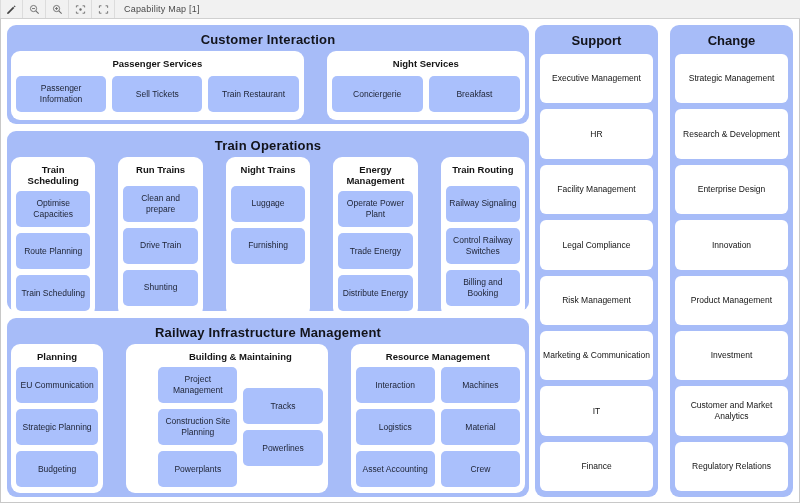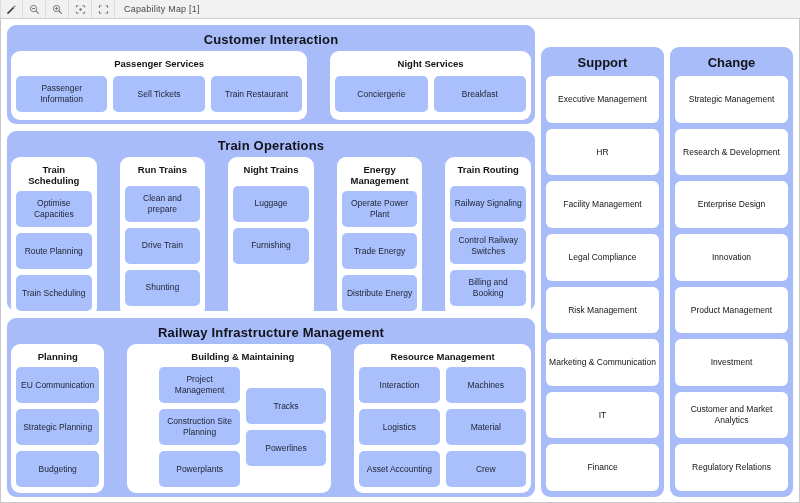--- a/index.html
+++ b/index.html
@@ -348,21 +348,21 @@
               <div class="panel-col">
                 <div class="leaf">Machines</div>
                 <div class="leaf">Material</div>
                 <div class="leaf">Crew</div>
               </div>
             </div>
           </div>
         </div>
       </div>
     </div>
-  <div id="side-wrap" style="display:flex;gap:6px;margin-top:22px;">
+  <div id="side-wrap" style="display:flex;gap:12px;">
       <div class="side-col">
         <div class="side-title">Support</div>
         <div class="side-items">
           <div class="side-item">Executive Management</div>
           <div class="side-item">HR</div>
           <div class="side-item">Facility Management</div>
           <div class="side-item">Legal Compliance</div>
           <div class="side-item">Risk Management</div>
           <div class="side-item">Marketing &amp; Communication</div>
           <div class="side-item">IT</div>

